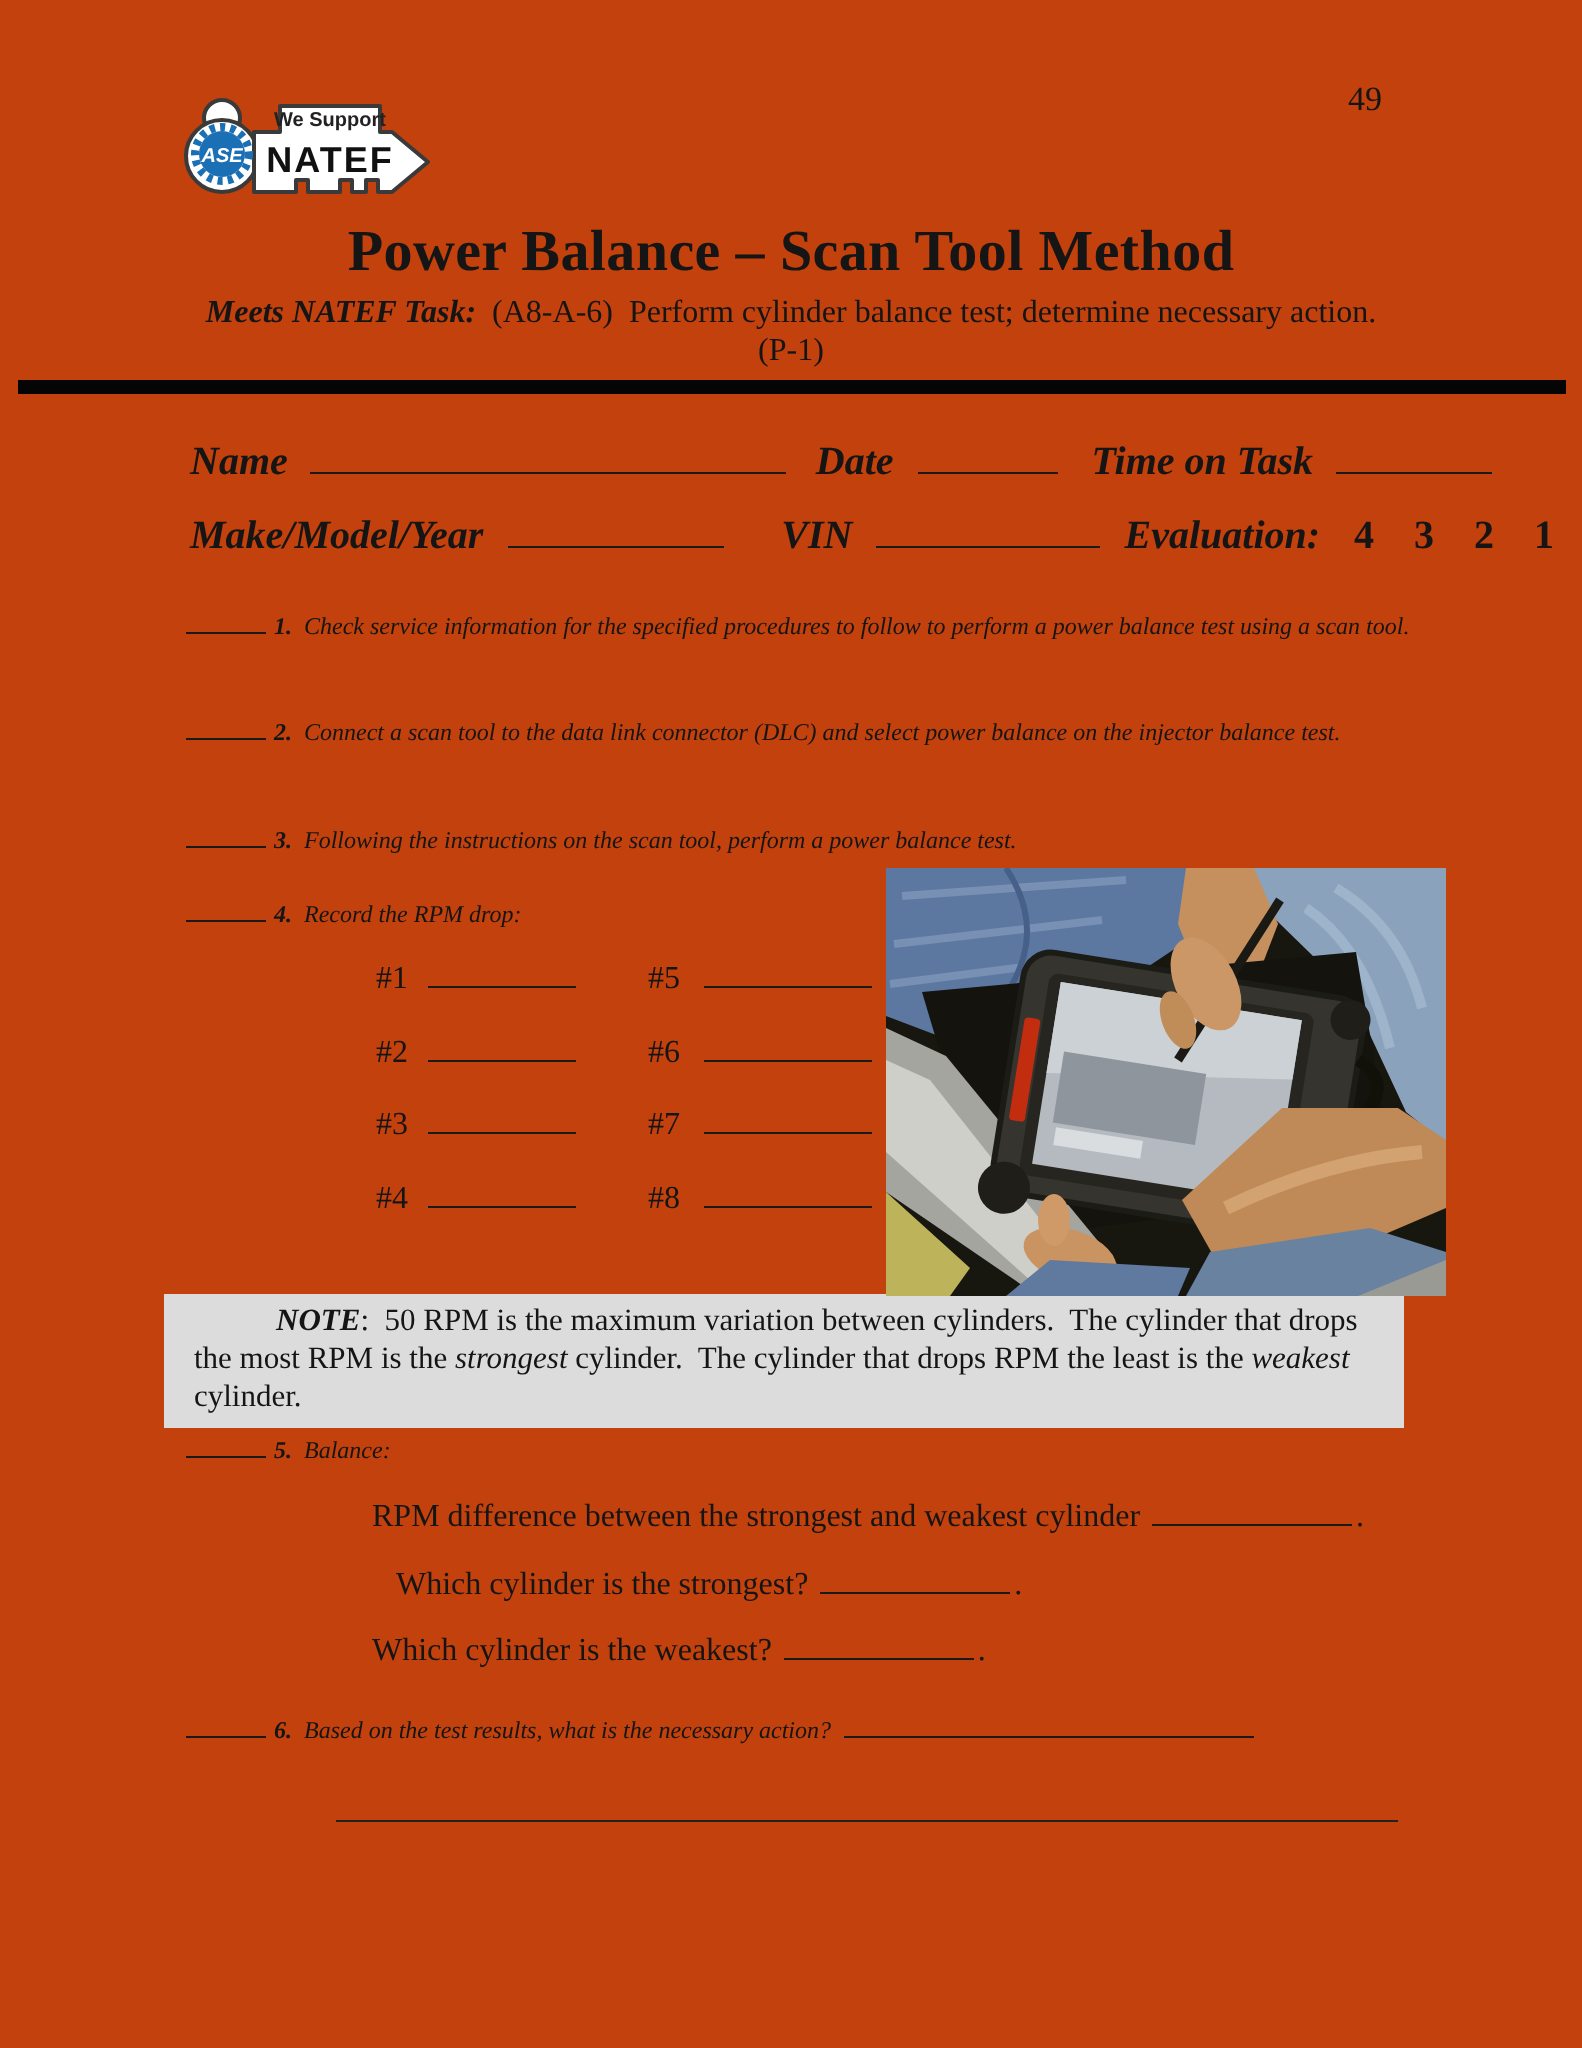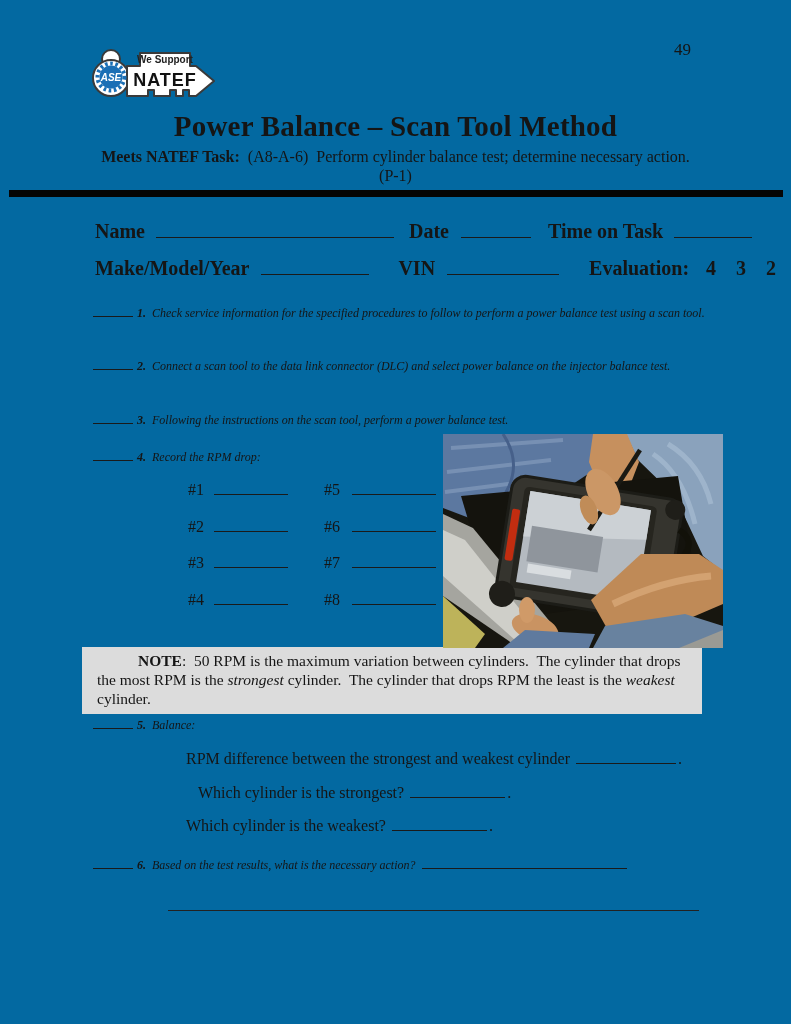--- a/index.html
+++ b/index.html
@@ -1,25 +1,25 @@
 <!DOCTYPE html>
 <html><head>
 <meta charset="utf-8">
 <style>
   html,body{margin:0;padding:0;background:#888;}
-  #page{position:relative;width:791px;height:1024px;background:#0369a1;
+  #page{position:relative;width:791px;height:1024px;background:#c2410c;
         font-family:"Liberation Serif","DejaVu Serif",serif;color:#151515;overflow:hidden;}
   .abs{position:absolute;}
   .ctr{left:0;width:791px;text-align:center;}
   .pageno{left:674px;top:40px;font-size:17px;}
   .title{top:110px;font-size:29px;font-weight:bold;letter-spacing:.2px;}
   .taskline{top:148px;font-size:16px;white-space:pre-wrap;}
   .p1{top:167px;font-size:16px;}
   .rule{top:190px;left:9px;width:774px;height:7px;background:#050505;}
-  .bld{font-weight:bold;}
+  .bld{font-weight:bold;font-style:italic;}
   .frow{left:95px;font-size:20px;white-space:nowrap;}
   .blank{display:inline-block;border-bottom:1.6px solid #1a1a1a;height:3px;}
   .w40{width:40px;}
   .step{left:93px;font-size:12px;line-height:21px;padding-left:61px;text-indent:-61px;font-style:italic;}
   .step .blank{margin-right:4px;}
   .snum{font-weight:bold;margin-right:6px;}
   .rpmgrid{left:188px;top:481px;font-size:16px;}
   .rpmrow{display:flex;align-items:baseline;height:36.5px;}
   .rl1{width:26px;} .rl2{width:28px;}
   .rb1{width:74px;} .rb2{width:84px;}
@@ -28,21 +28,21 @@
   .photo svg{display:block;}
   .note{left:82px;top:647px;width:620px;box-sizing:border-box;background:#dcdcdc;
         padding:4px 12px 6px 15px;font-size:15.5px;line-height:19px;z-index:1;
         text-indent:41px;white-space:pre-wrap;}
   .note .noind{text-indent:0;}
   .resline{left:186px;font-size:16px;white-space:nowrap;}
   .resline .blank{margin:0 2px 0 6px;}
   .rb-l{width:100px;} .rb-m{width:95px;}
   .s6blank{width:205px;margin-left:6px;}
   .longline{left:168px;top:908px;width:531px;height:2px;border-bottom:1.6px solid #222;}
-  .lblgap1{margin-left:10px;} .lblgap2{margin-left:25px;}
+  .lblgap1{margin-left:10px;} .lblgap2{margin-left:7px;}
   .evnum{font-weight:bold;margin-left:15px;}
   .sans{font-family:"Liberation Sans","DejaVu Sans",sans-serif;}
 </style>
 </head>
 <body>
 
 <div id="page">
 
   <div class="abs pageno">49</div>
 

